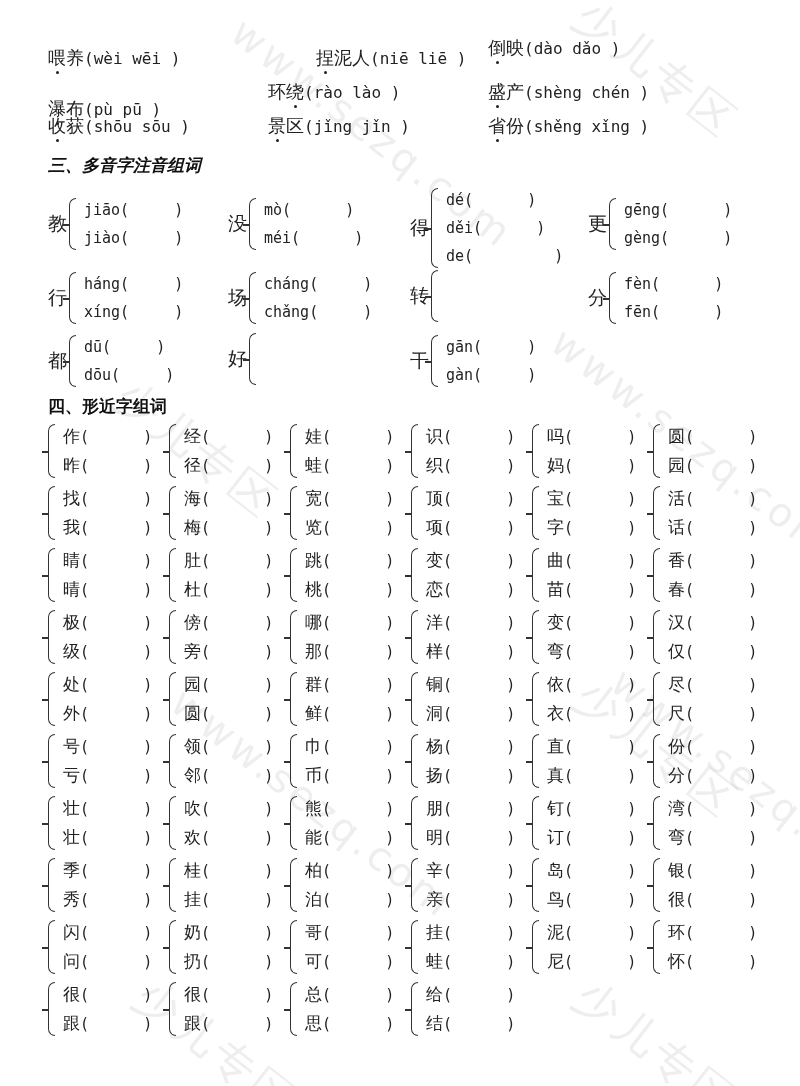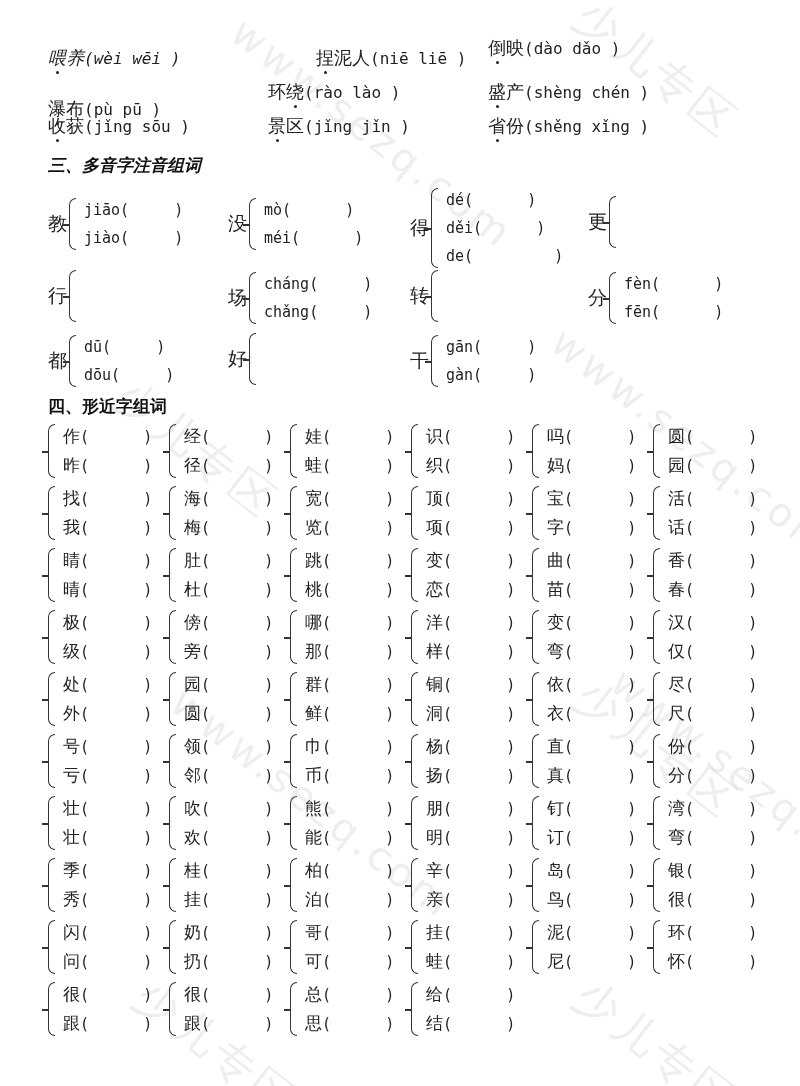--- a/index.html
+++ b/index.html
@@ -42,27 +42,27 @@
   <div class="wm" style="left:520px;top:420px;font-size:40px;">www.sezq.com</div>
   <div class="wm" style="left:100px;top:420px;">少儿专区</div>
   <div class="wm" style="left:140px;top:780px;font-size:40px;">www.sezq.com</div>
   <div class="wm" style="left:580px;top:760px;font-size:40px;">www.sezq.com</div>
   <div class="wm" style="left:560px;top:720px;">少儿专区</div>
   <div class="wm" style="left:120px;top:1020px;">少儿专区</div>
   <div class="wm" style="left:560px;top:1020px;">少儿专区</div>
 </div>
 
 <div id="pinyin-section">
-    <div class="py-item" style="left: 48px; top: 46px; font-style: italic;"><span class="word"><span class="dot">喂</span><span>养</span></span><span class="opt">(wèi   wēi )</span></div>
+    <div class="py-item" style="left: 48px; top: 46px;"><span class="word"><span class="dot">喂</span><span>养</span></span><span class="opt">(wèi   wēi )</span></div>
     <div class="py-item" style="left: 268px; top: 46px; margin-left: 48px;"><span class="word"><span class="dot">捏</span><span>泥</span><span>人</span></span><span class="opt">(niē   liē )</span></div>
     <div class="py-item" style="left: 488px; top: 36px;"><span class="word"><span class="dot">倒</span><span>映</span></span><span class="opt">(dào      dǎo )</span></div>
     <div class="py-item" style="left: 48px; top: 97px;"><span class="word"><span class="dot">瀑</span><span>布</span></span><span class="opt">(pù   pū )</span></div>
     <div class="py-item" style="left: 268px; top: 80px;"><span class="word"><span>环</span><span class="dot">绕</span></span><span class="opt">(rào   lào )</span></div>
     <div class="py-item" style="left: 488px; top: 80px;"><span class="word"><span class="dot">盛</span><span>产</span></span><span class="opt">(shèng  chén )</span></div>
-    <div class="py-item" style="left: 48px; top: 114px;"><span class="word"><span class="dot">收</span><span>获</span></span><span class="opt">(jǐng   sōu )</span></div>
+    <div class="py-item" style="left: 48px; top: 114px;"><span class="word"><span class="dot">收</span><span>获</span></span><span class="opt">(shōu   sōu )</span></div>
     <div class="py-item" style="left: 268px; top: 114px;"><span class="word"><span class="dot">景</span><span>区</span></span><span class="opt">(jǐng   jǐn )</span></div>
     <div class="py-item" style="left: 488px; top: 114px;"><span class="word"><span class="dot">省</span><span>份</span></span><span class="opt">(shěng  xǐng )</span></div>
   </div>
 
 <div class="section-title" style="top:154px;font-style:italic;">三、多音字注音组词</div>
 <div id="poly-section">
     <div class="poly" style="left: 48px; top: 196px;">
       <span class="ch">教</span>
       <span class="brace" style="height: 50px;"></span>
       <div class="lines">
@@ -83,24 +83,32 @@
       <span class="brace" style="height: 78px;"></span>
       <div class="lines">
         <div class="line">dé(      )</div>
         <div class="line">děi(      )</div>
         <div class="line">de(         )</div>
       </div>
     </div>
     <div class="poly" style="left: 588px; top: 196px;">
       <span class="ch">更</span>
       <span class="brace" style="height: 50px;"></span>
+      <div class="lines">
+        <div class="line">gēng(      )</div>
+        <div class="line">gèng(      )</div>
+      </div>
     </div>
     <div class="poly" style="left: 48px; top: 270px;">
       <span class="ch">行</span>
       <span class="brace" style="height: 50px;"></span>
+      <div class="lines">
+        <div class="line">háng(     )</div>
+        <div class="line">xíng(     )</div>
+      </div>
     </div>
     <div class="poly" style="left: 228px; top: 270px;">
       <span class="ch">场</span>
       <span class="brace" style="height: 50px;"></span>
       <div class="lines">
         <div class="line">cháng(     )</div>
         <div class="line">chǎng(     )</div>
       </div>
     </div>
     <div class="poly" style="left: 410px; top: 270px;">

